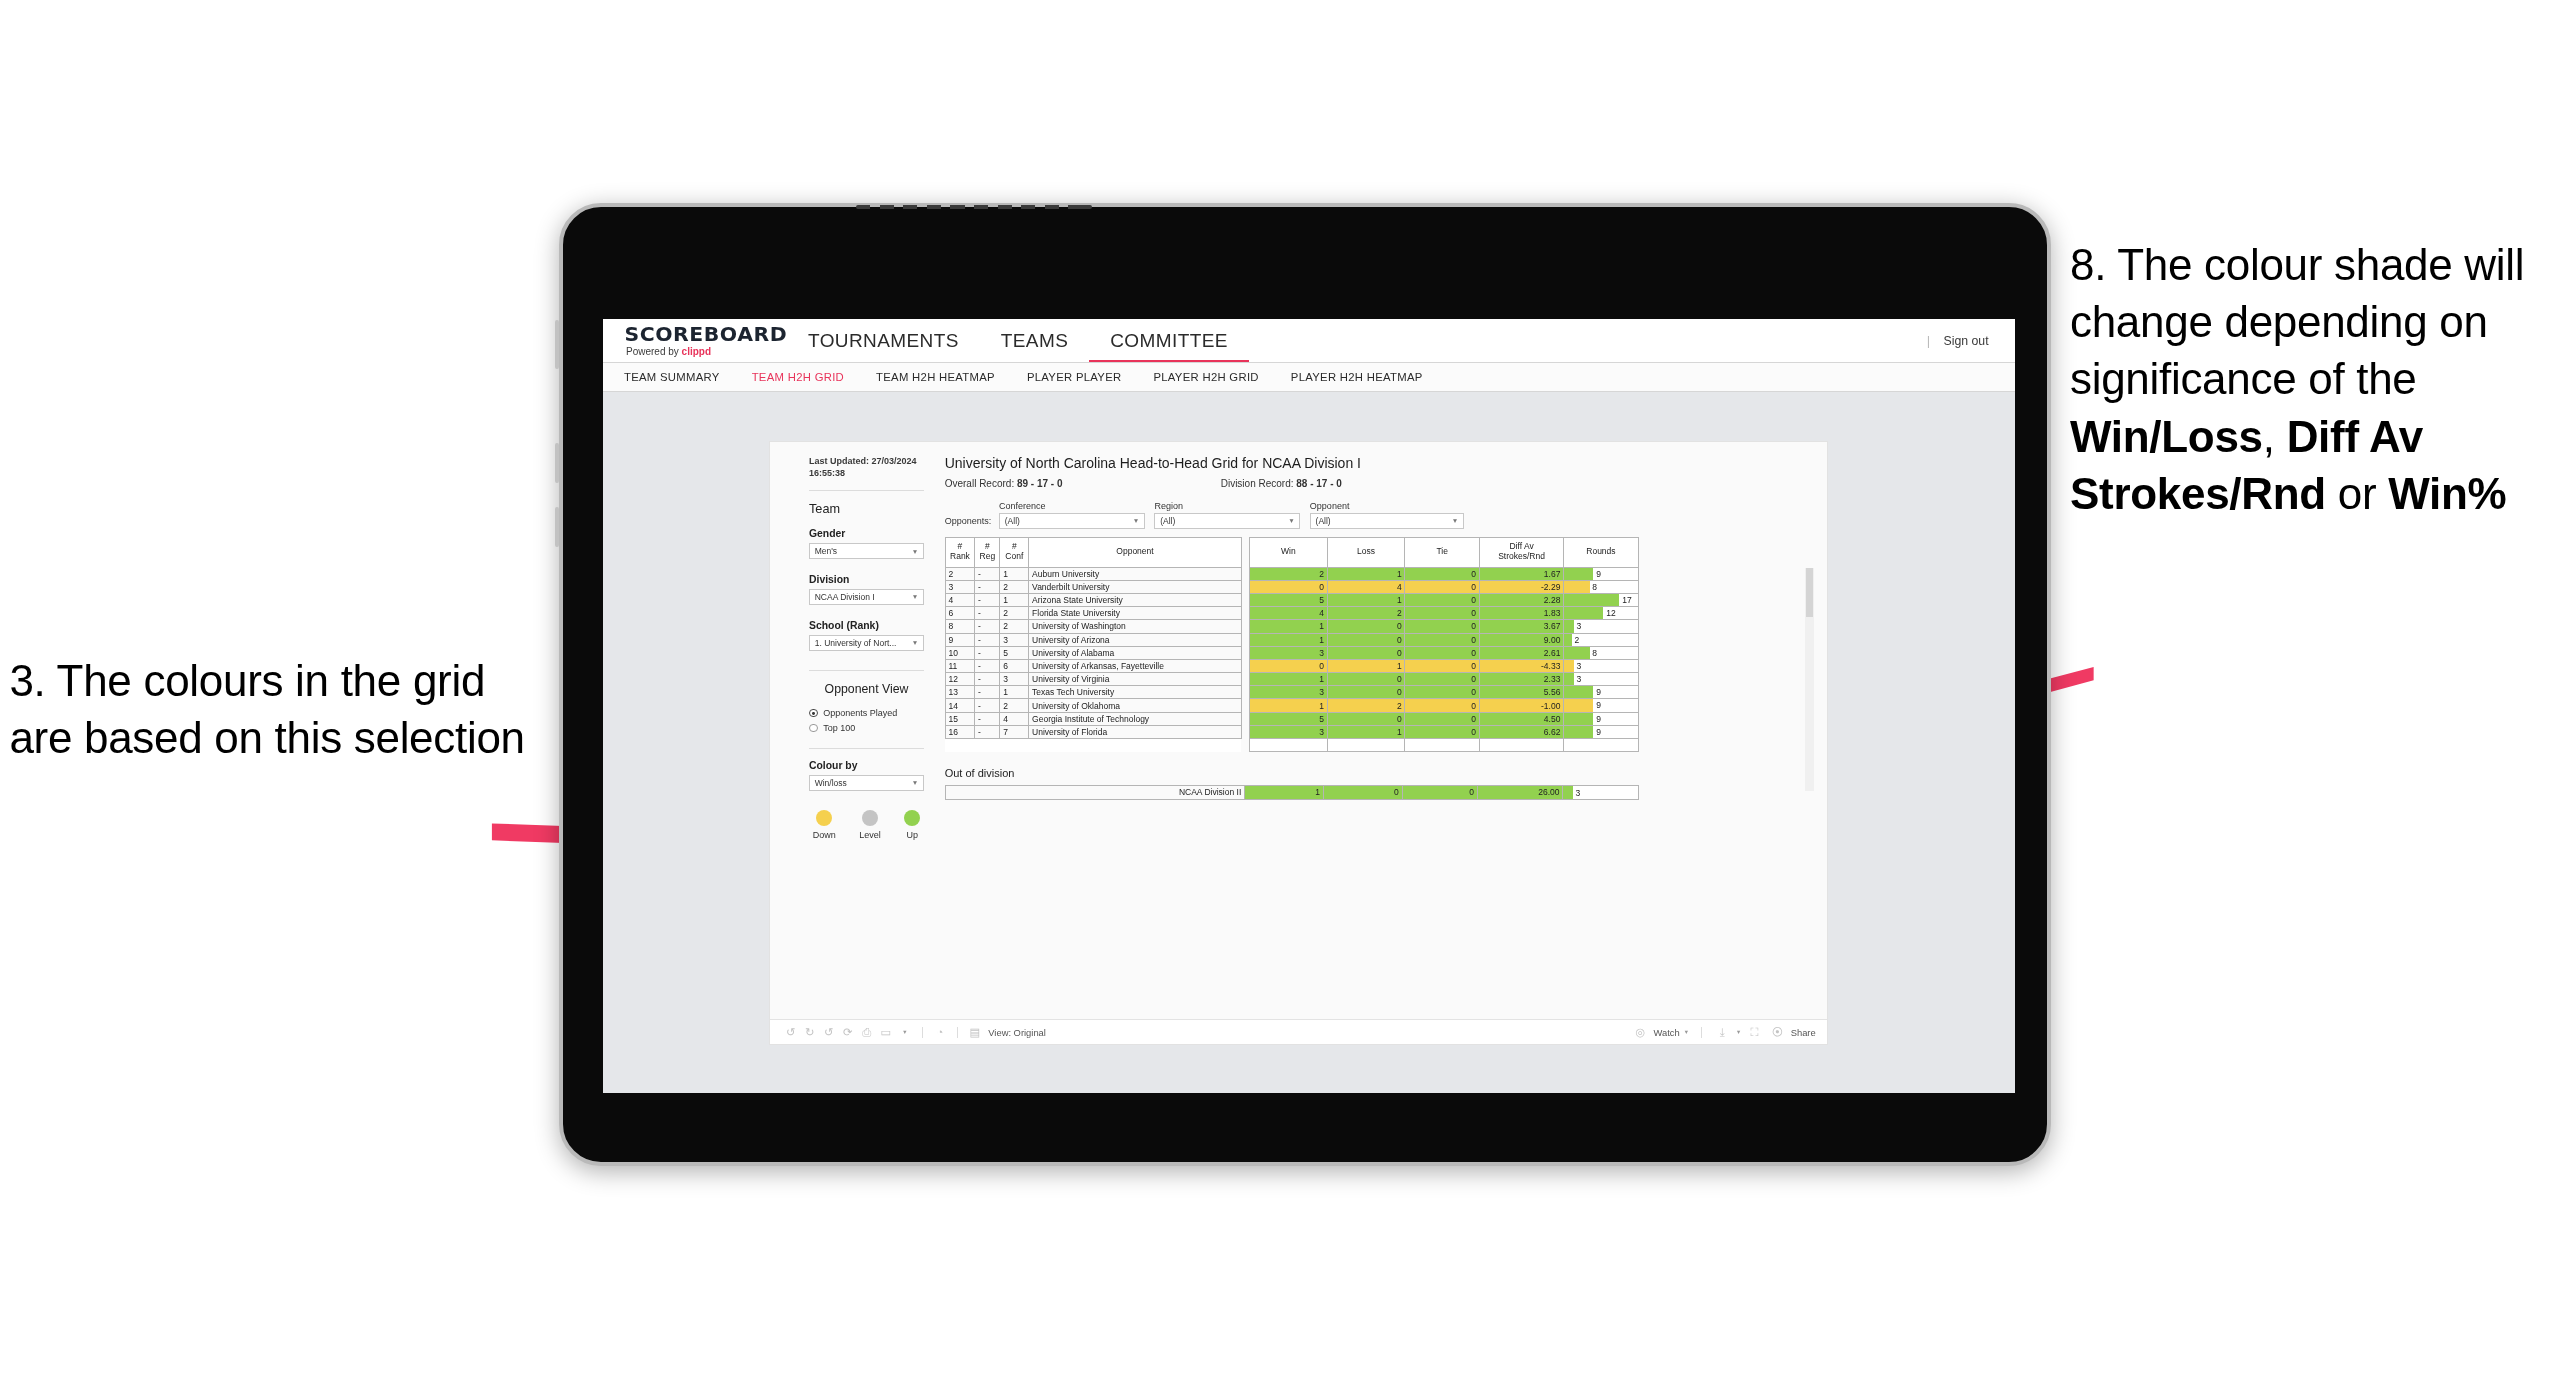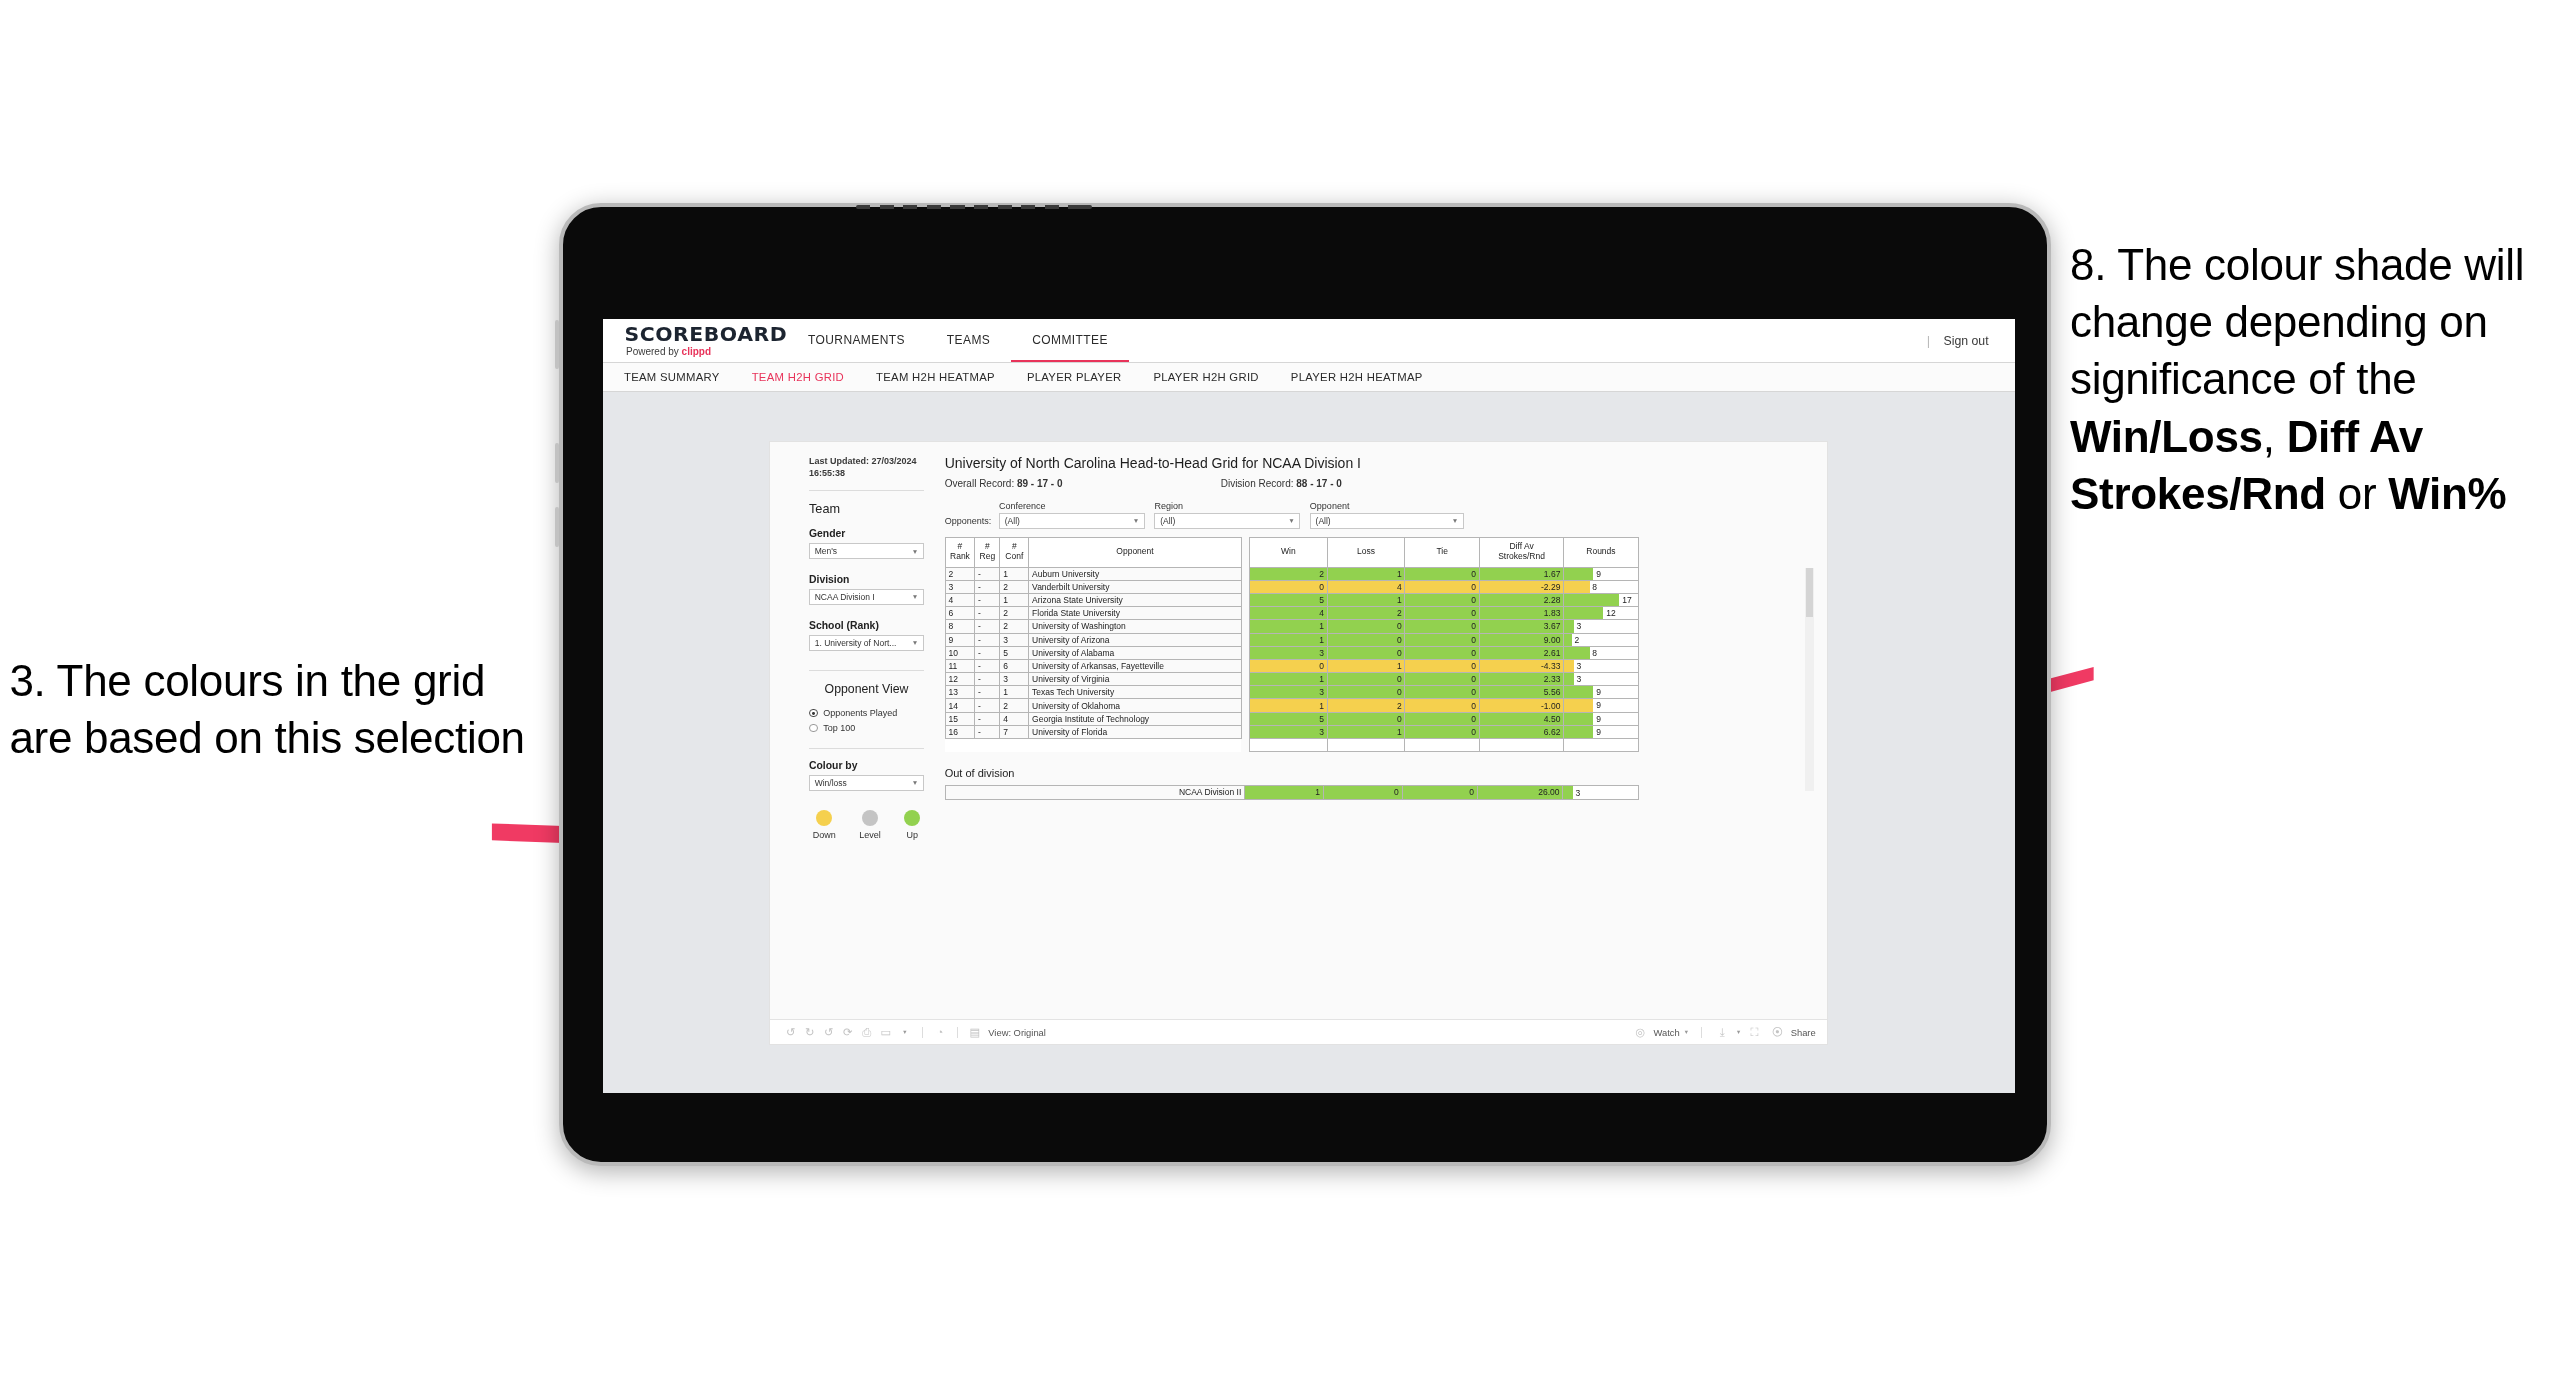--- a/index.html
+++ b/index.html
@@ -65,21 +65,21 @@
   }
   .logo-wrap { width: 142px; }
   .logo-main {
     font-size: 20px; font-weight: bold; letter-spacing: 0.5px; color: #1c2430;
     font-family: "DejaVu Sans", sans-serif; line-height: 1; transform: scaleX(1.02);
   }
   .logo-sub { font-size: 10px; color: #3b3b3b; margin-top: 1.9px; }
   .logo-sub .brand { color: #e8335a; font-weight: bold; }
   .topnav { display: flex; align-items: center; height: 43px; margin-left: 19px; }
   .topnav-item {
-    font-size: 12px; color: #2b2b2b; letter-spacing: 0.4px;
+    font-size: 19px; color: #2b2b2b; letter-spacing: 0.4px;
     padding: 0 21px; height: 43px; line-height: 43px; cursor: pointer;
   }
   .topnav-item.active { border-bottom: 2.8px solid #e8335a; }
   .signout-wrap {
     position: absolute; right: 26.4px; display: flex; align-items: center; gap: 13.2px;
   }
   .signout-sep { color: #bbb; font-size: 13.2px; }
   .signout { font-size: 12.3px; color: #3a3a3a; cursor: pointer; }
 
   

